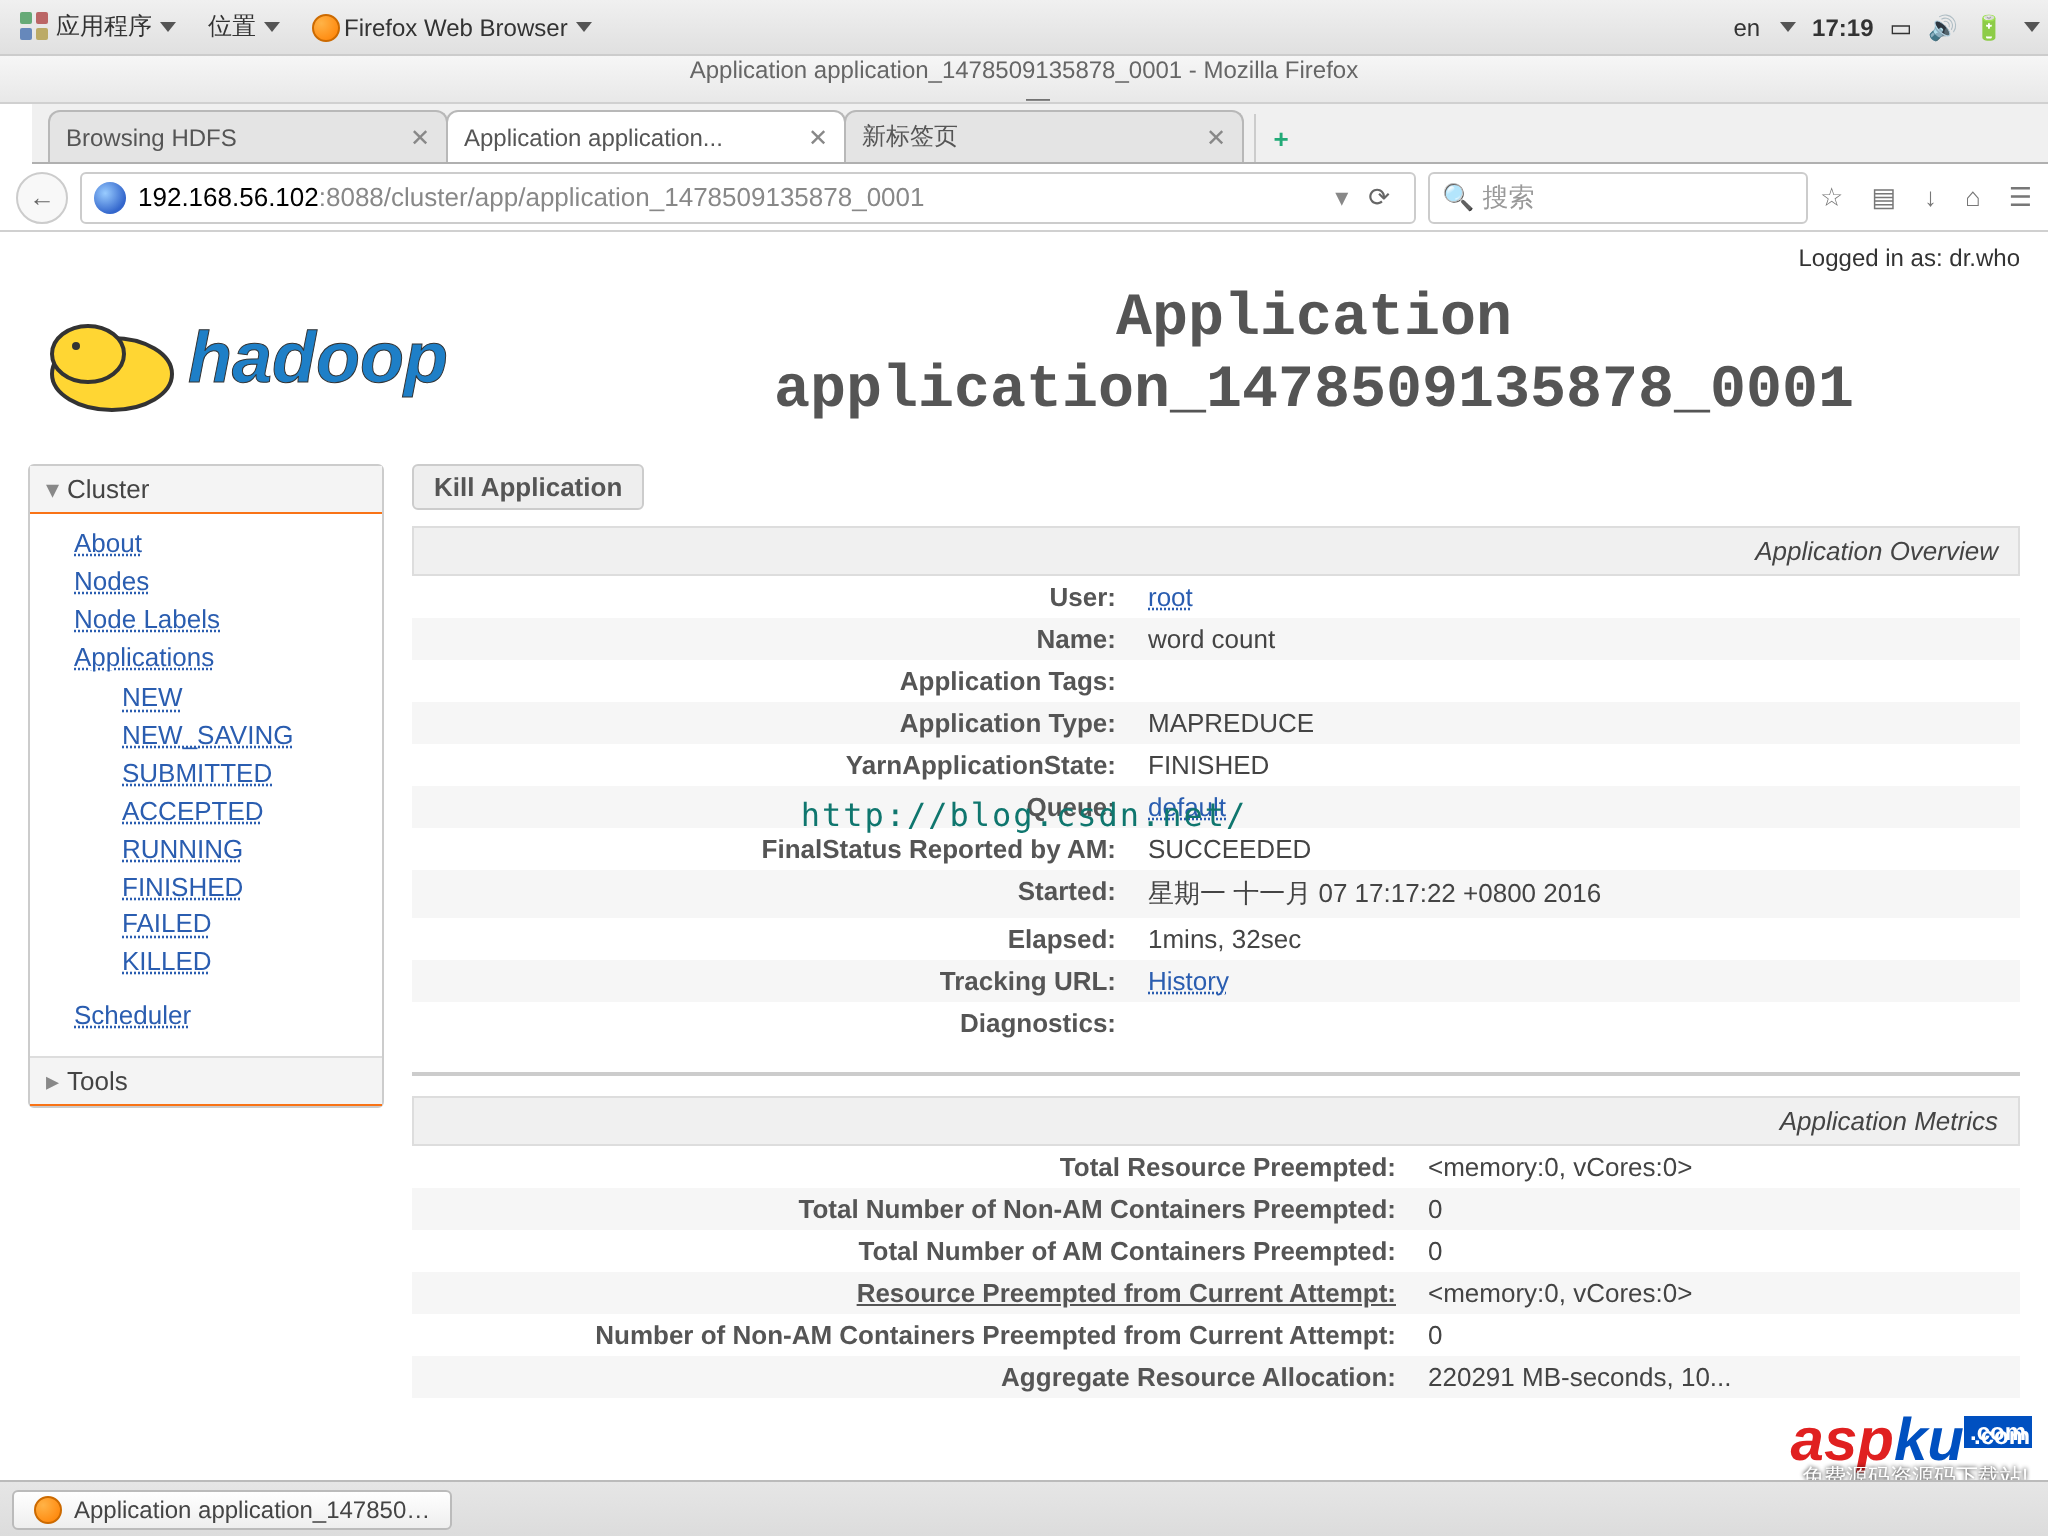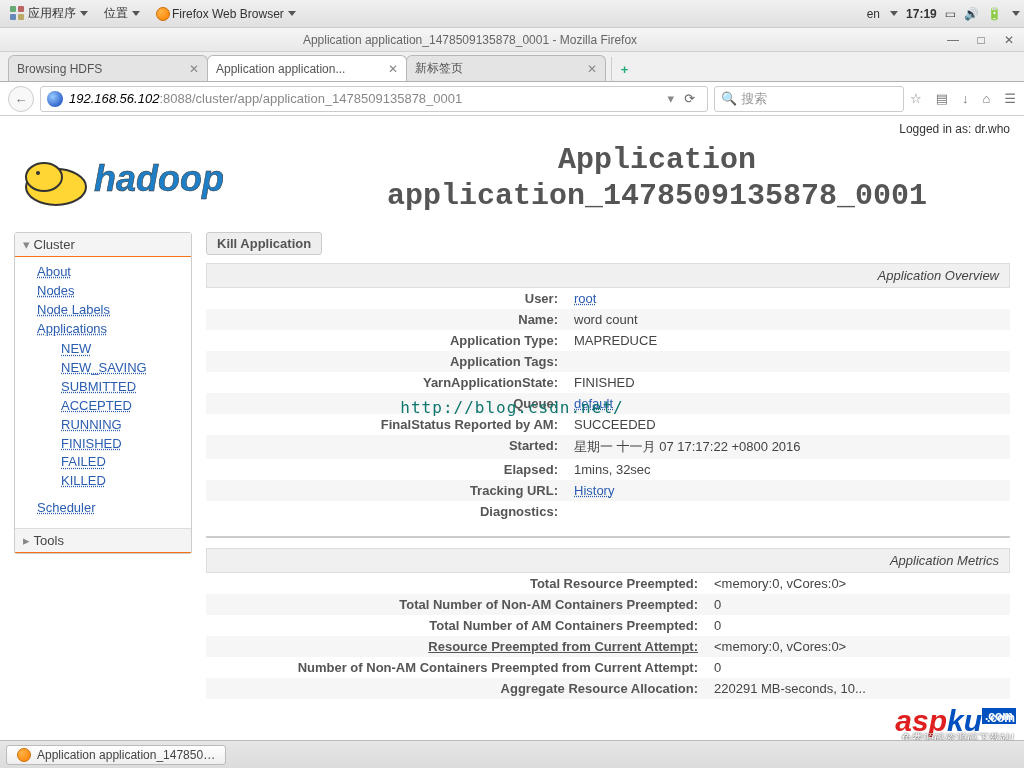--- a/index.html
+++ b/index.html
@@ -7,36 +7,36 @@
 
 
 .gnome-bar { height: 28px; background: linear-gradient(#f0f0f0,#e0e0e0); border-bottom: 1px solid #ccc; display: flex; align-items: center; padding: 0 4px; font-size: 12px; color: #333; }
 .gnome-bar .left { display: flex; gap: 4px; align-items: center; }
 .gnome-bar .menu { padding: 2px 6px; display: flex; align-items: center; gap: 2px; }
 .gnome-bar .spacer { flex: 1; }
 .gnome-bar .right { display: flex; gap: 8px; align-items: center; }
 .tri-down { display:inline-block; width:0; height:0; border-left:4px solid transparent; border-right:4px solid transparent; border-top:5px solid #555; margin-left:2px; }
 
 
-.window-title { height: 24px; background: linear-gradient(#f6f6f6,#e8e8e8); border-bottom: 1px solid #d0d0d0; display: flex; align-items: center; font-size: 12px; color: #666; padding: 0 8px; }
+.window-title { height: 24px; background: linear-gradient(#f6f6f6,#e8e8e8); border-bottom: 1px solid #d0d0d0; display: flex; align-items: center; font-size: 12px; color: #666; padding: 0 8px; flex-direction: column; }
 .window-title .wt-center { flex:1; text-align: center; }
 .window-title .wbtn { width:14px; text-align:center; cursor:pointer; margin-left:14px; font-family: sans-serif; }
 
 
-.tabstrip { height: 30px; background: #f0f0f0; display: flex; align-items: flex-end; padding-left: 8px; border-bottom: 1px solid #b0b0b0; }
+.tabstrip { height: 30px; background: #f0f0f0; display: flex; align-items: flex-end; padding-left: 8px; border-bottom: 1px solid #b0b0b0; margin-left: 16px; }
 .tab { height: 26px; min-width: 200px; background: #e4e4e4; border: 1px solid #b8b8b8; border-bottom: none; border-radius: 6px 6px 0 0; margin-right: -1px; display: flex; align-items: center; padding: 0 8px; color: #555; font-size: 12px; position: relative; }
 .tab.active { background: #fff; z-index: 2; }
 .tab .close { margin-left: auto; color: #888; cursor:pointer; padding-left:6px; }
 .newtab { width: 26px; height: 24px; display:flex; align-items:center; justify-content:center; color:#2a7; border-left:1px solid #ccc; margin-left:6px; cursor:pointer; font-weight:bold; }
 
 
 .urlbar-row { height: 34px; background: #fff; border-bottom: 1px solid #d0d0d0; display: flex; align-items: center; padding: 0 8px; gap: 6px; }
 .back-btn { width: 26px; height: 26px; border: 1px solid #ccc; border-radius: 13px; display:flex; align-items:center; justify-content:center; color:#666; background:#f8f8f8; cursor:pointer; }
 .urlbox { flex: 1; height: 26px; border: 1px solid #ccc; border-radius: 3px; display:flex; align-items:center; padding: 0 6px; font-size: 13px; color:#555; }
-.urlbox .host { color:#000;font-style:italic; }
+.urlbox .host { color:#000; }
 .urlbox .path { color:#888; }
 .urlbox .dd { margin-left:auto; color:#888; padding:0 4px; }
 .reload { padding: 0 6px; color:#666; cursor:pointer; }
 .searchbox { width: 190px; height: 26px; border:1px solid #ccc; border-radius:3px; display:flex; align-items:center; padding:0 6px; color:#999; font-size:13px; }
 .tool-icons { display:flex; gap:14px; color:#777; }
 .tool-icons span { cursor:pointer; }
 
 
 .content { position:absolute; top:116px; left:0; right:0; bottom:30px; overflow:auto; background:#fff; }
 .login-info { text-align:right; padding: 6px 14px 0 0; font-size:12px; color:#333; }
@@ -218,26 +218,26 @@
         <tbody>
             <tr>
               <td class="k">User:</td>
               <td><a>root</a></td>
             </tr>
         <tr>
               <td class="k">Name:</td>
               <td>word count</td>
             </tr>
         <tr>
+              <td class="k">Application Tags:</td>
+              <td></td>
+            </tr>
+        <tr>
               <td class="k">Application Type:</td>
               <td>MAPREDUCE</td>
-            </tr>
-        <tr>
-              <td class="k">Application Tags:</td>
-              <td></td>
             </tr>
         <tr>
               <td class="k">YarnApplicationState:</td>
               <td>FINISHED</td>
             </tr>
         <tr>
               <td class="k">Queue:</td>
               <td><a>default</a></td>
             </tr>
         <tr>

